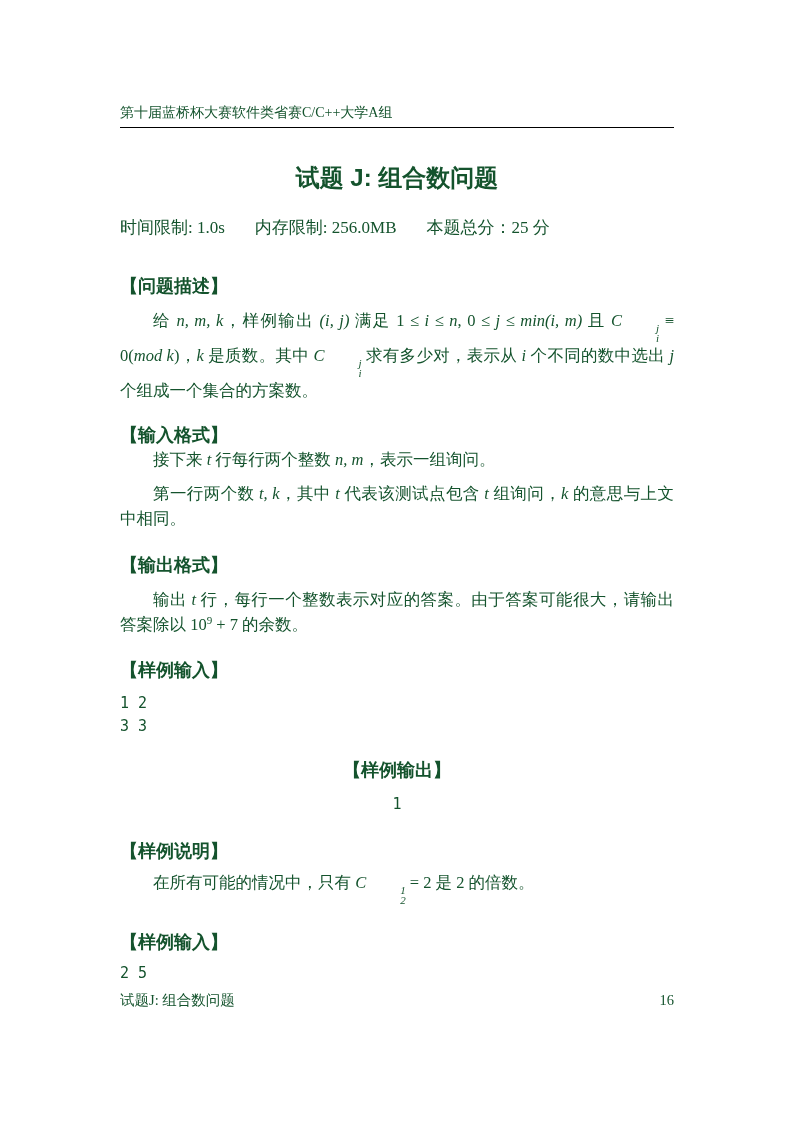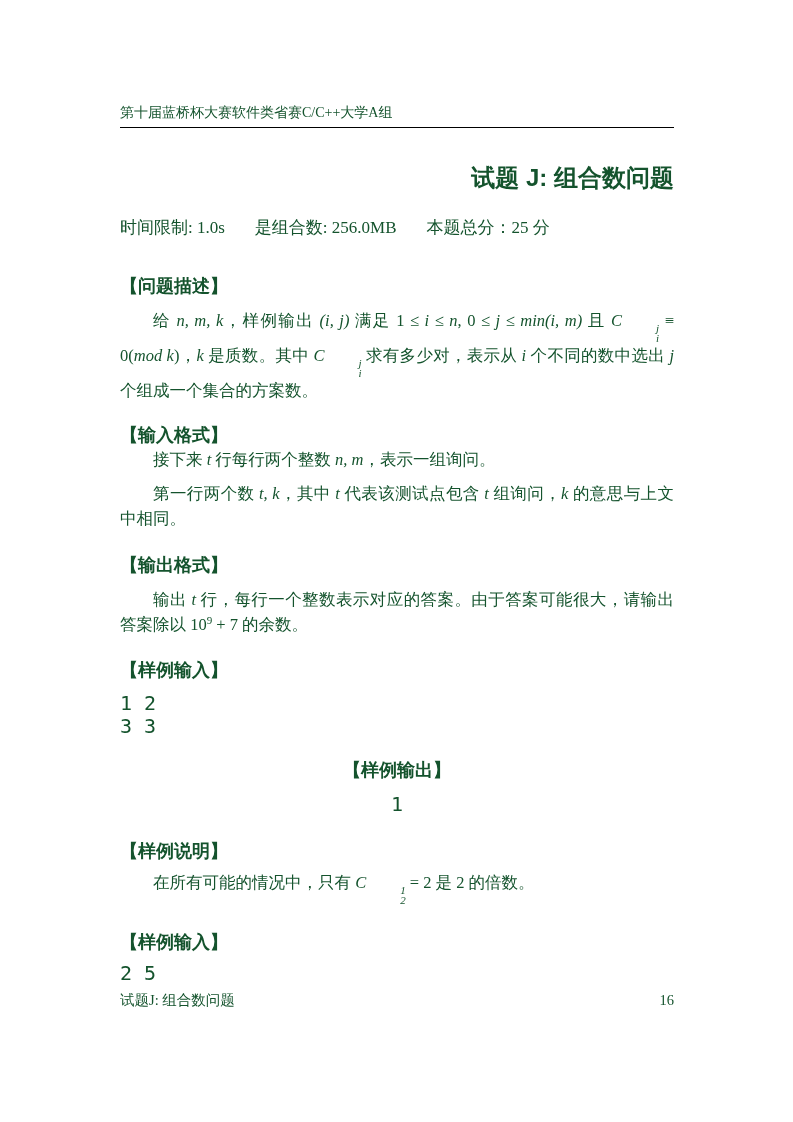--- a/index.html
+++ b/index.html
@@ -25,21 +25,21 @@
     line-height: 18px;
     padding-bottom: 5px;
     border-bottom: 1.5px solid #000;
   }
   .doc-title {
     margin-top: 35px;
     font-family: "Liberation Sans", "DejaVu Sans", sans-serif;
     font-size: 24px;
     font-weight: bold;
     line-height: 30px;
-    text-align: right;
+    text-align: center;
   }
   .meta-line {
     margin-top: 24px;
     display: flex;
     justify-content: flex-start;
     gap: 30px;
     font-size: 17px;
     line-height: 22px;
     white-space: nowrap;
   }
@@ -66,21 +66,21 @@
   #sec1 .para { margin-top: 10px; }
   #sec2 .para.first { margin-top: 9px; }
   #sec3 .para { margin-top: 10px; }
   #sec6 .para { margin-top: 7px; }
   .codeblock { margin: 0; }
   #sec4 .codeblock { margin-top: 10px; }
   #sec5 .codeblock { margin-top: 11px; }
   #sec7 .codeblock { margin-top: 8px; }
   .codeline {
     font-family: "DejaVu Sans Mono", "Liberation Mono", monospace;
-    font-size: 20px;
+    font-size: 15px;
     line-height: 23px;
     white-space: pre;
   }
   .m { font-style: italic; }
   .sup9 {
     font-size: 11px;
     vertical-align: 6px;
     line-height: 0;
   }
   .cmb { white-space: nowrap; }
@@ -110,21 +110,21 @@
 
 <div class="page">
   <div class="content">
 
     <div class="doc-header">第十届蓝桥杯大赛软件类省赛C/C++大学A组</div>
 
     <div class="doc-title">试题 J: 组合数问题</div>
 
     <div class="meta-line">
       <span>时间限制: 1.0s</span>
-      <span>是组合数: 256.0MB</span>
+      <span>内存限制: 256.0MB</span>
       <span>本题总分：25 分</span>
     </div>
 
     <div id="sec1" class="section">
       <div class="sec-h">【问题描述】</div>
       <p class="para"><span>给 </span><span class="m">n, m, k</span><span>，样例输出 </span><span class="m">(i, j)</span><span> 满足 1 ≤ </span><span class="m">i</span><span> ≤ </span><span class="m">n</span><span>, 0 ≤ </span><span class="m">j</span><span> ≤ </span><span class="m">min(i, m)</span><span> 且 </span><span class="cmb"><span class="base">C</span><span class="scr">
               <span>j</span>
               <span>i</span>
             </span></span><span> ≡ 0(</span><span class="m">mod k</span><span>)，</span><span class="m">k</span><span> 是质数。其中 </span><span class="cmb"><span class="base">C</span><span class="scr">
               <span>j</span>

